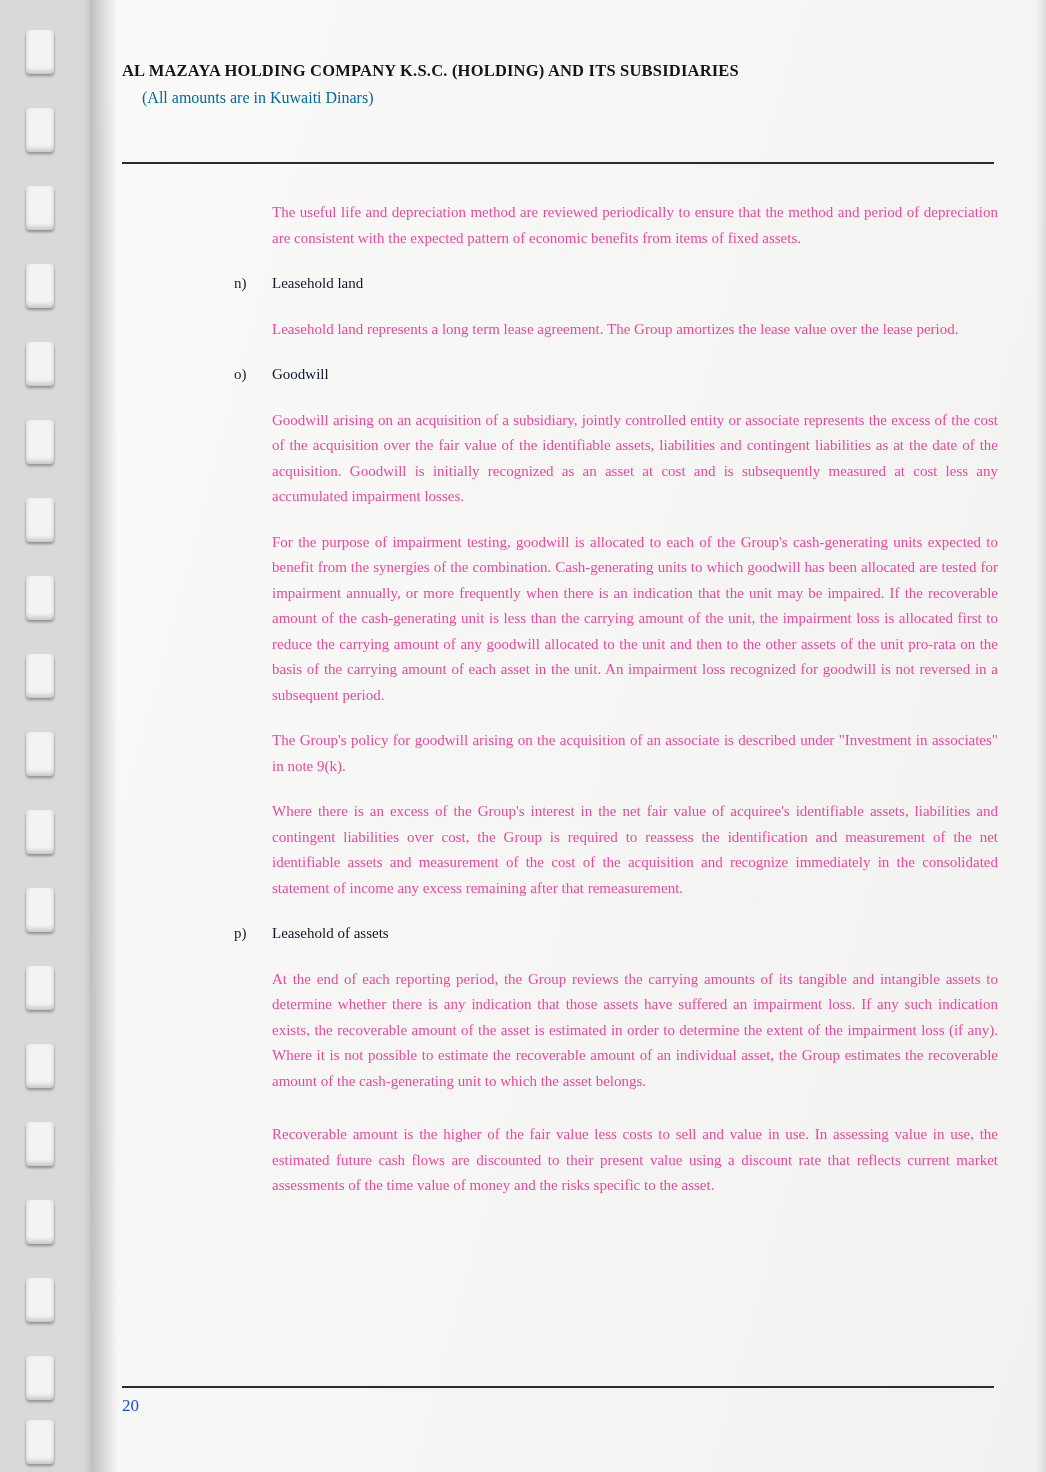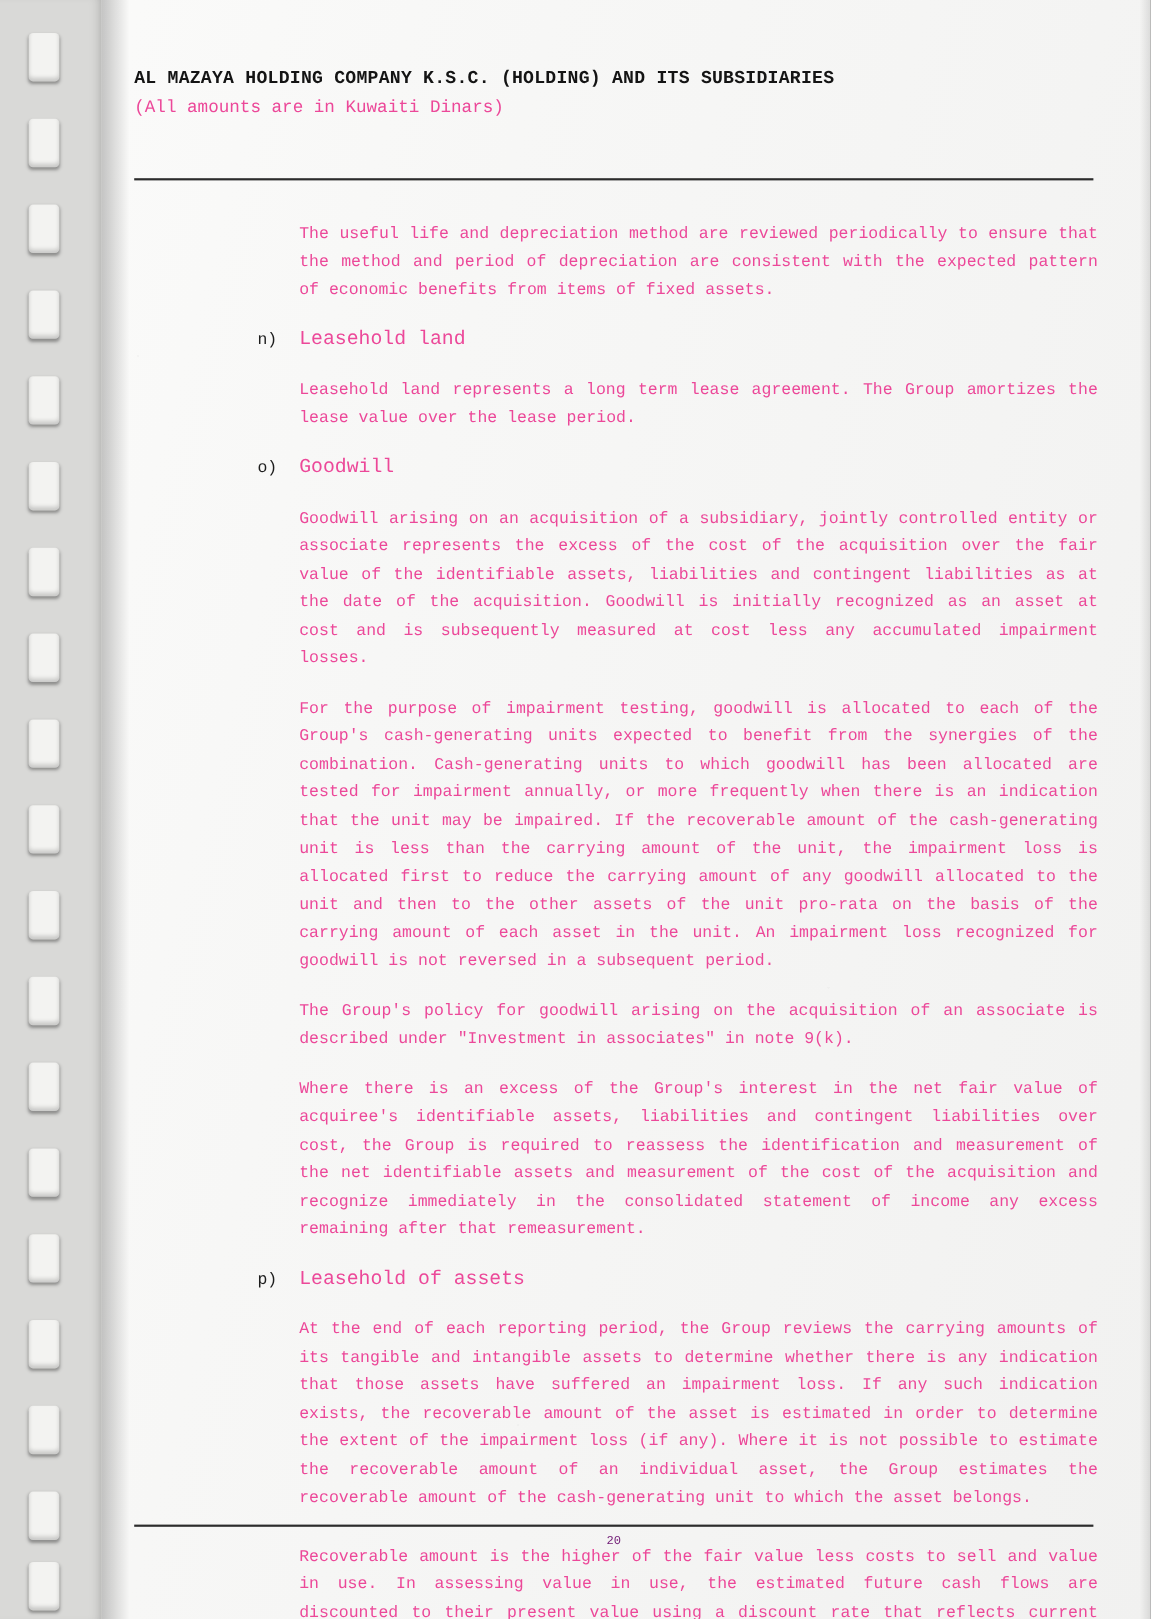--- a/index.html
+++ b/index.html
@@ -6,21 +6,21 @@
     margin: 0;
     padding: 0;
     background: #6e6e6e;
   }
   .page {
     position: relative;
     width: 1046px;
     height: 1472px;
     background: #ffffff;
     overflow: hidden;
-    font-family: Liberation Mono, monospace;
+    font-family: Liberation Serif, serif;
     color: #1b1b1b;
   }
   
   .scan-tint {
     position: absolute;
     inset: 0;
     background: linear-gradient(105deg, #fbfbfa 0%, #f7f7f6 35%, #f4f4f3 70%, #f1f1f0 100%);
     pointer-events: none;
   }
   
@@ -71,22 +71,23 @@
     font-size: 16.5px;
     font-weight: bold;
     letter-spacing: 0.2px;
     line-height: 25px;
     color: #141414;
   }
   .header .subline {
     font-size: 16px;
     font-weight: normal;
     line-height: 26px;
-    color: #ec4899;
+    color: #0369a1;
     margin-top: 2px;
+    margin-left: 20px;
   }
   .rule-top {
     position: absolute;
     left: 22px;
     top: 162px;
     width: 872px;
     height: 2px;
     background: #2c2c2c;
   }
 
@@ -117,40 +118,39 @@
   }
   .item .marker {
     position: absolute;
     left: 66px;
     top: 0;
     width: 30px;
     font-size: 15px;
     color: #1d1d1d;
   }
   .item .title {
-    font-size: 18px;
-    color: #ec4899;
+    font-size: 15px;
+    color: #0f172a;
   }
 
   .rule-bottom {
     position: absolute;
     left: 22px;
     top: 1386px;
     width: 872px;
     height: 2px;
     background: #2c2c2c;
   }
   .page-number {
     position: absolute;
     left: 22px;
     top: 1396px;
     width: 872px;
-    text-align: center;
-    font-size: 11px;
-    color: #701a75;
+    font-size: 17px;
+    color: #1d4ed8;
   }
 
   
   .speckle {
     position: absolute;
     inset: 0;
     pointer-events: none;
     opacity: 0.5;
     background-image:
       radial-gradient(circle at 12% 22%, rgba(0,0,0,0.05) 0 1px, transparent 1px),

